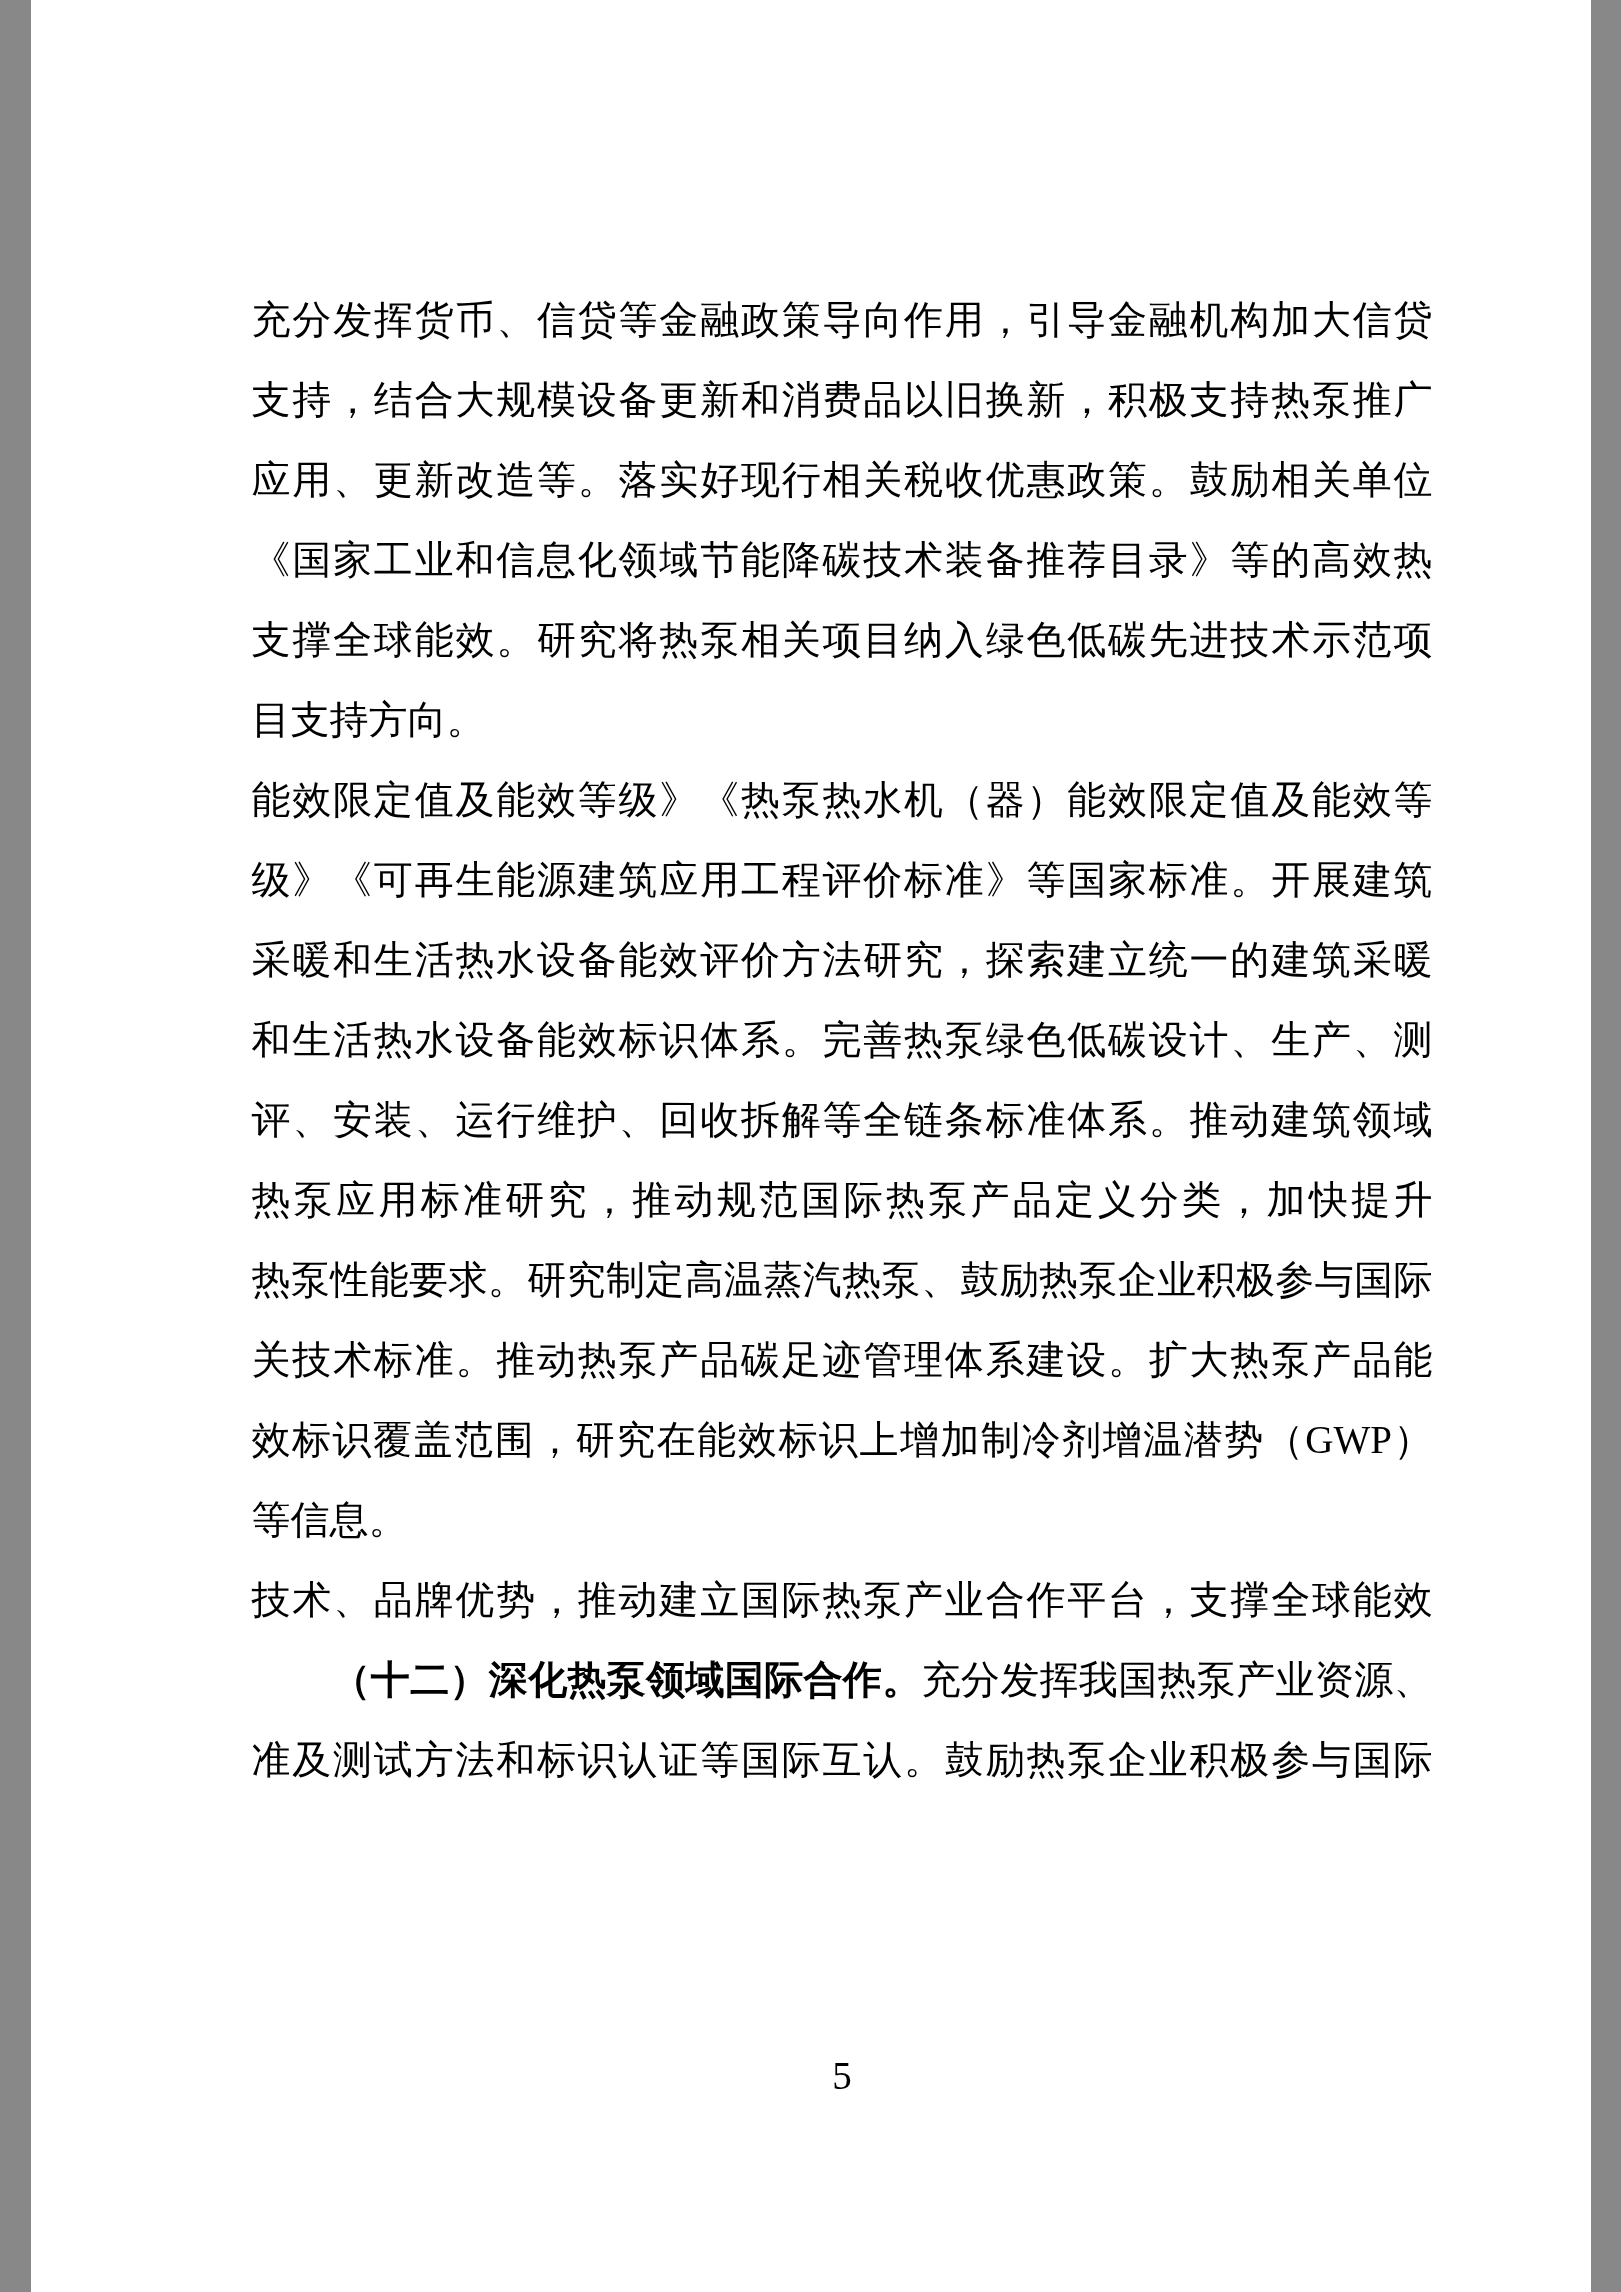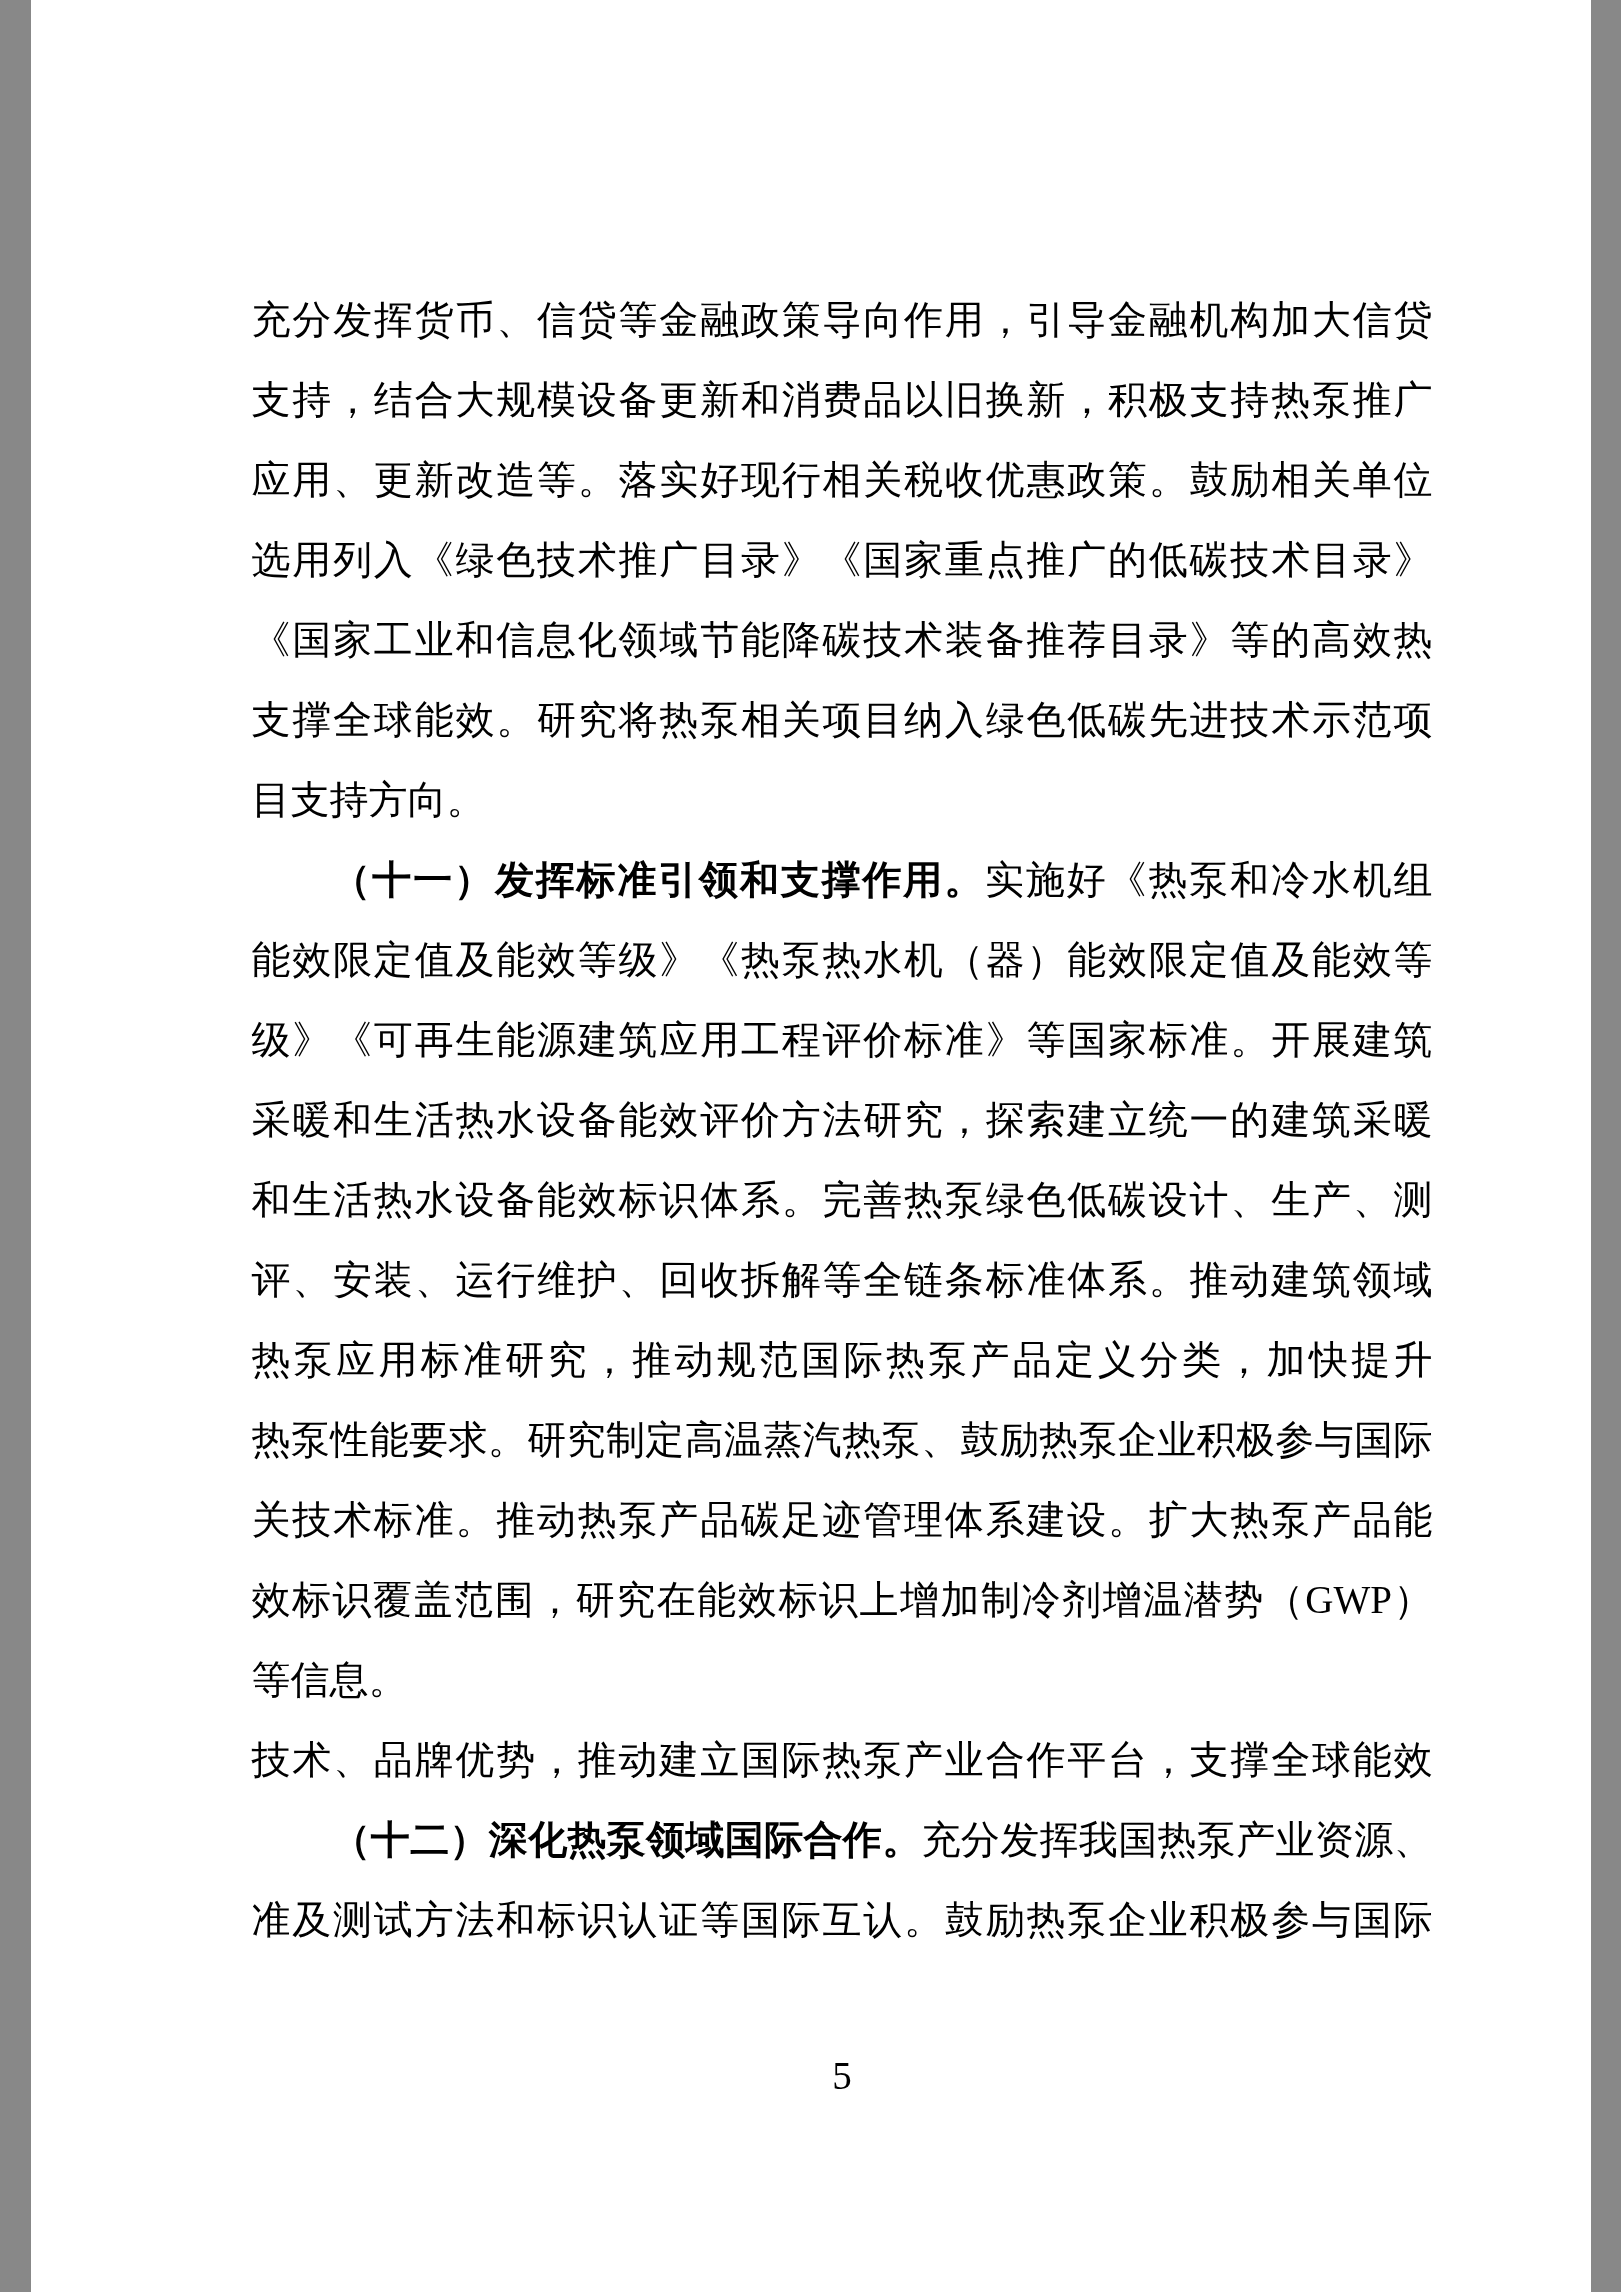--- a/index.html
+++ b/index.html
@@ -55,30 +55,26 @@
 </head>
 <body>
 
 <div class="page">
   <div class="text-block">
 
     <div>
       <div class="doc-line">充分发挥货币、信贷等金融政策导向作用，引导金融机构加大信贷</div>
       <div class="doc-line">支持，结合大规模设备更新和消费品以旧换新，积极支持热泵推广</div>
       <div class="doc-line">应用、更新改造等。落实好现行相关税收优惠政策。鼓励相关单位</div>
-      <div class="doc-line">选用列入《绿色技术推广目录》《国家重点推广的低碳技术目录》</div>
       <div class="doc-line">《国家工业和信息化领域节能降碳技术装备推荐目录》等的高效热</div>
       <div class="doc-line">支撑全球能效。研究将热泵相关项目纳入绿色低碳先进技术示范项</div>
       <div class="doc-line short-last">目支持方向。</div>
     </div>
 
     <div>
-      <div class="doc-line indent2">
-        <span class="bold-run">（十一）发挥标准引领和支撑作用。</span><span>实施好《热泵和冷水机组</span>
-      </div>
       <div class="doc-line">能效限定值及能效等级》《热泵热水机（器）能效限定值及能效等</div>
       <div class="doc-line">级》《可再生能源建筑应用工程评价标准》等国家标准。开展建筑</div>
       <div class="doc-line">采暖和生活热水设备能效评价方法研究，探索建立统一的建筑采暖</div>
       <div class="doc-line">和生活热水设备能效标识体系。完善热泵绿色低碳设计、生产、测</div>
       <div class="doc-line">评、安装、运行维护、回收拆解等全链条标准体系。推动建筑领域</div>
       <div class="doc-line">热泵应用标准研究，推动规范国际热泵产品定义分类，加快提升</div>
       <div class="doc-line">热泵性能要求。研究制定高温蒸汽热泵、鼓励热泵企业积极参与国际</div>
       <div class="doc-line">关技术标准。推动热泵产品碳足迹管理体系建设。扩大热泵产品能</div>
       <div class="doc-line">效标识覆盖范围，研究在能效标识上增加制冷剂增温潜势（GWP）</div>
       <div class="doc-line short-last">等信息。</div>

